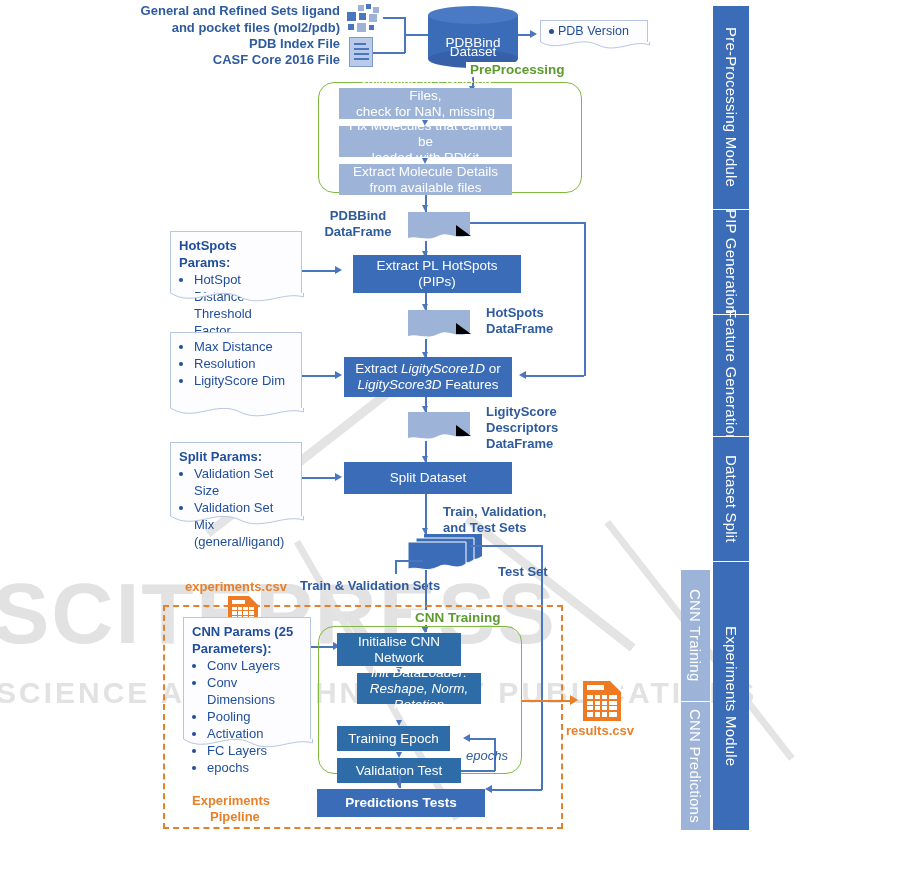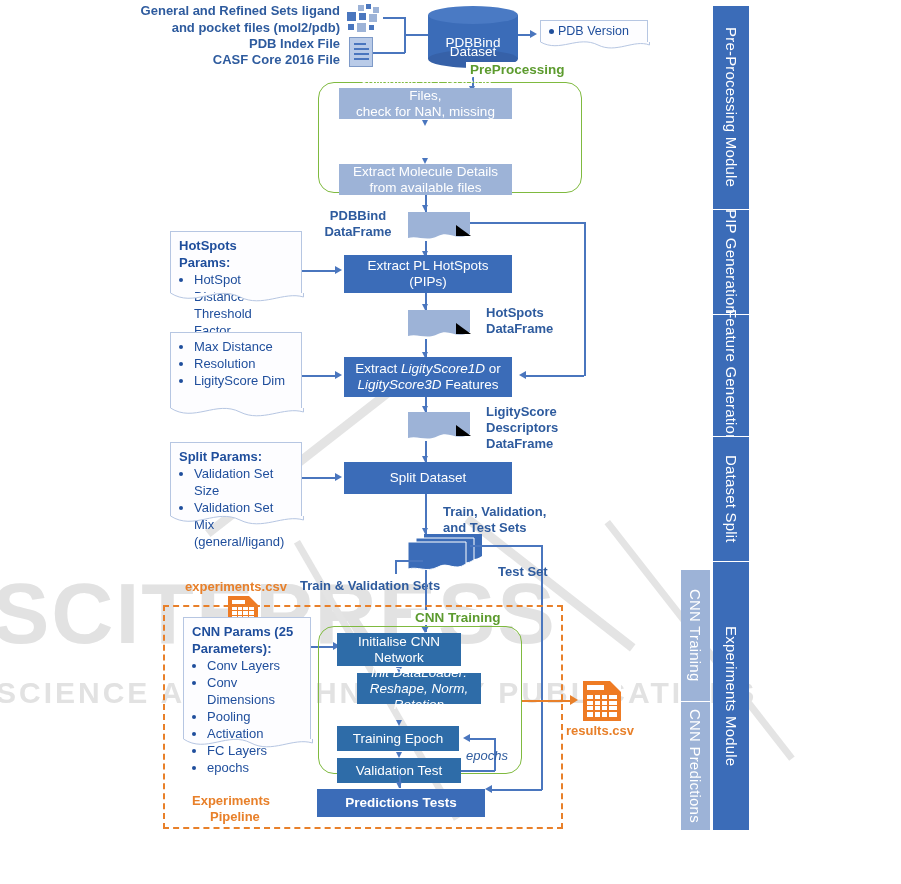--- a/index.html
+++ b/index.html
@@ -197,20 +197,26 @@
   <div class="grp-green" style="left:318px;top:82px;width:264px;height:111px;"></div>
   <div class="grp-green-label" style="left:466px;top:62px;">PreProcessing</div>
 
   <div class="proc light" style="left:339px;top:88px;width:173px;height:31px;">
     <div>
       <div>Validation of PDBBind Files,</div>
       <div>check for NaN, missing values</div>
     </div>
   </div>
   <div class="arw arw-down-sm" style="left:422px;top:120px;"></div>
+  <div class="proc light" style="left:339px;top:126px;width:173px;height:31px;">
+    <div>
+      <div>Fix Molecules that cannot be</div>
+      <div>loaded with RDKit</div>
+    </div>
+  </div>
   <div class="arw arw-down-sm" style="left:422px;top:158px;"></div>
   <div class="proc light" style="left:339px;top:164px;width:173px;height:31px;">
     <div>
       <div>Extract Molecule Details</div>
       <div>from available files</div>
     </div>
   </div>
 
   <div class="ln lnv" style="left:425px;top:195px;height:18px;"></div>
   <div class="arw arw-down-sm" style="left:421.5px;top:205px;"></div>
@@ -238,21 +244,21 @@
       <li>HotSpot Distance Threshold Factor</li>
       <li>Lipinski filtering</li>
     </ul>
   </div>
   <svg class="note-wave" width="134" height="14" style="left:170px;top:292px;">
     <path d="M0.5,1 C24,16 46,-7 70,5 C92,16 114,-1 133.5,5 L133.5,1" fill="#fdfdff" stroke="#B6C6E2" stroke-width="1"></path>
   </svg>
   <div class="ln lnh" style="left:302px;top:270px;width:36px;"></div>
   <div class="arw arw-right" style="left:335px;top:266px;"></div>
 
-  <div class="proc" style="left:344px;top:255px;width:168px;height:38px;">
+  <div class="proc" style="left:353px;top:255px;width:168px;height:38px;">
     <div>
       <div>Extract PL HotSpots</div>
       <div>(PIPs)</div>
     </div>
   </div>
 
   <div class="ln lnv" style="left:425px;top:293px;height:17px;"></div>
   <div class="arw arw-down-sm" style="left:421.5px;top:304px;"></div>
 
   <div class="dstore" style="left:408px;top:310px;width:62px;height:29px;">
@@ -397,21 +403,21 @@
   </div>
   <div class="arw arw-down-sm" style="left:395.5px;top:667px;"></div>
   <div class="proc mid italic" style="left:357px;top:673px;width:124px;height:31px;">
     <div>
       <div>Init DataLoader:</div>
       <div>Reshape, Norm,</div>
       <div>Rotation</div>
     </div>
   </div>
   <div class="arw arw-down-sm" style="left:395.5px;top:720px;"></div>
-  <div class="proc mid" style="left:337px;top:726px;width:122px;height:25px;">
+  <div class="proc mid" style="left:337px;top:726px;width:113px;height:25px;">
     <span>Training Epoch</span>
   </div>
   <div class="arw arw-down-sm" style="left:395.5px;top:752px;"></div>
   <div class="proc mid" style="left:337px;top:758px;width:124px;height:25px;">
     <span>Validation Test</span>
   </div>
 
   <div class="ln lnh" style="left:461px;top:770px;width:34px;"></div>
   <div class="ln lnv" style="left:494px;top:738px;height:33px;"></div>
   <div class="ln lnh" style="left:470px;top:738px;width:25px;"></div>

